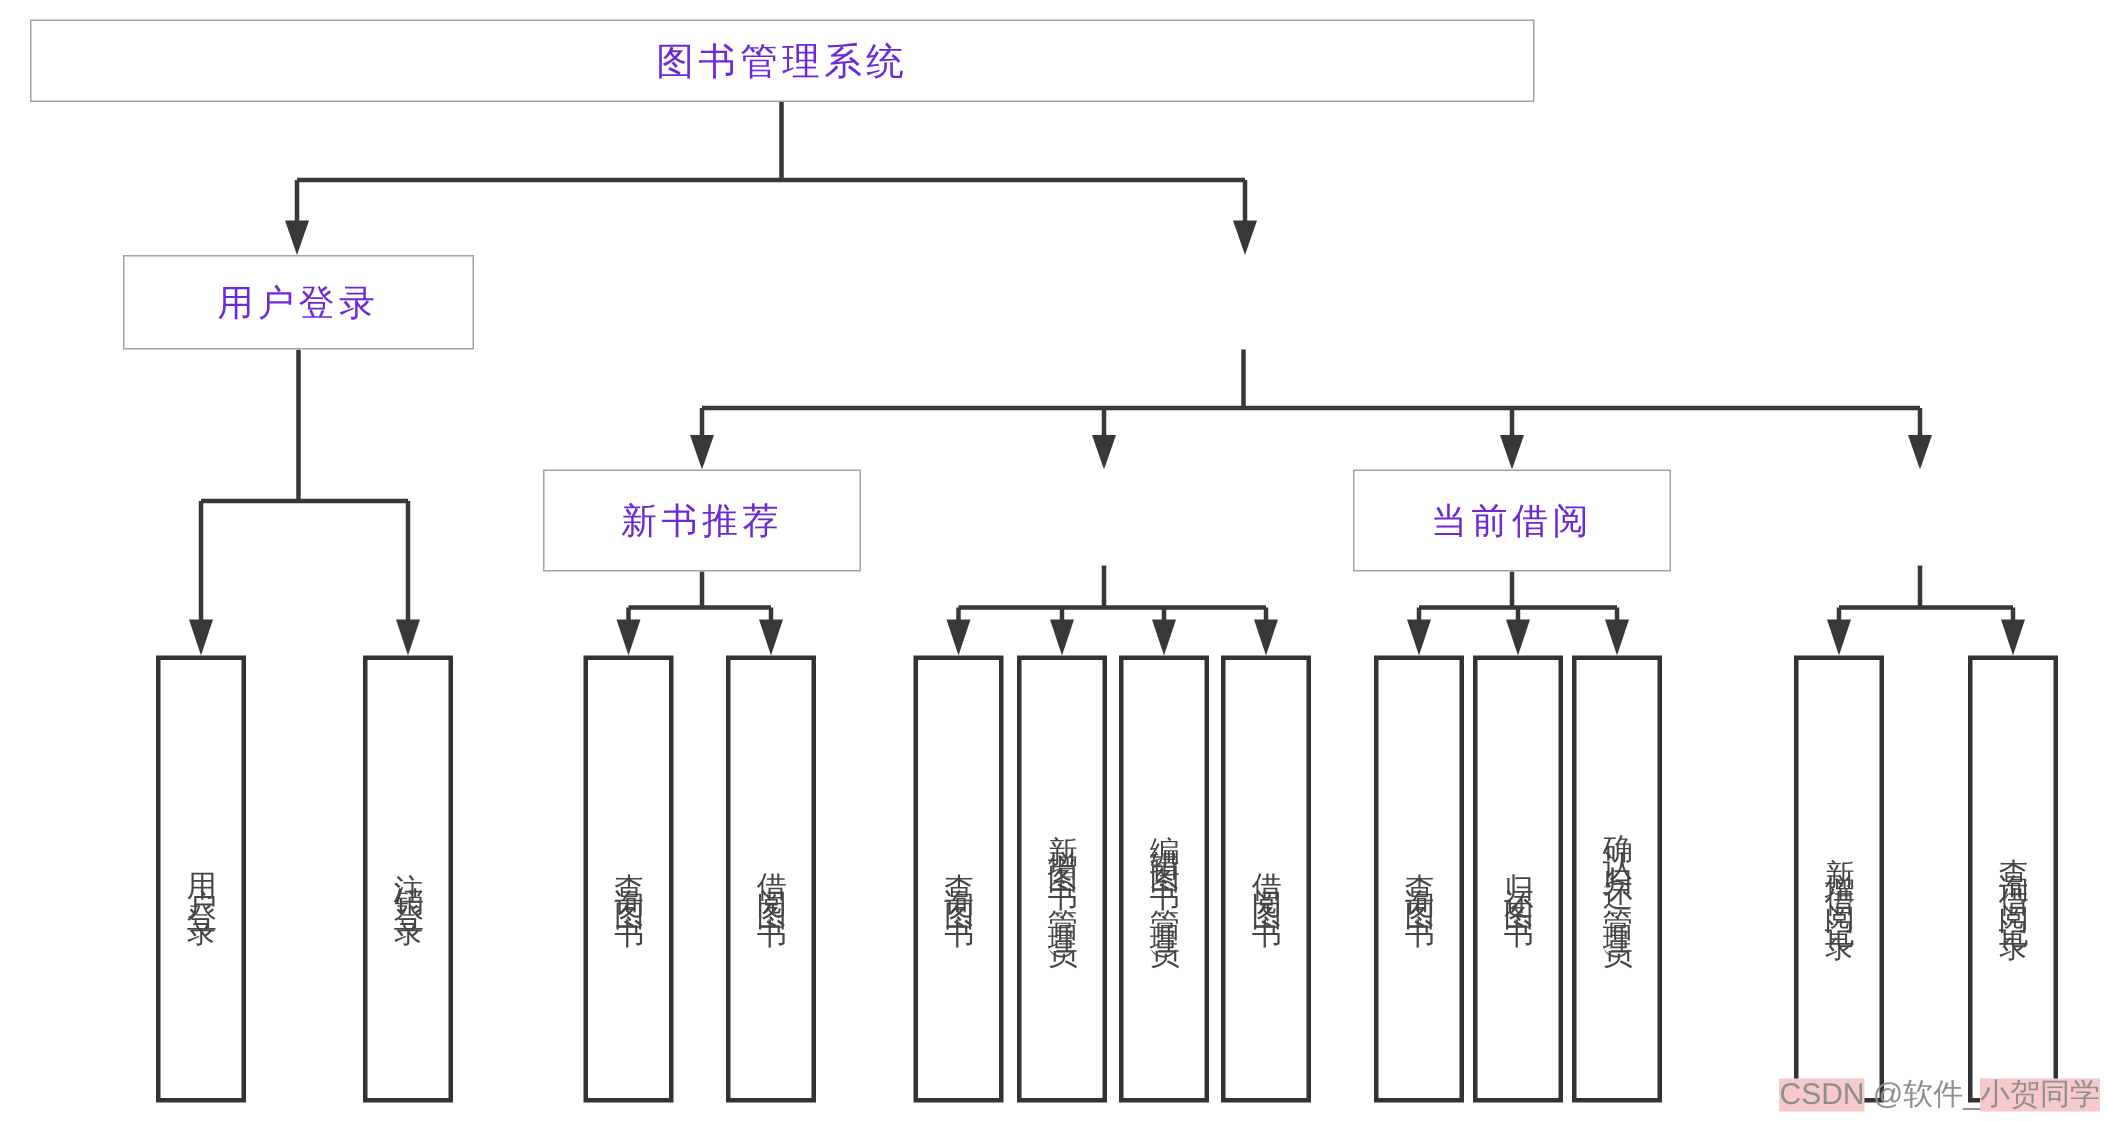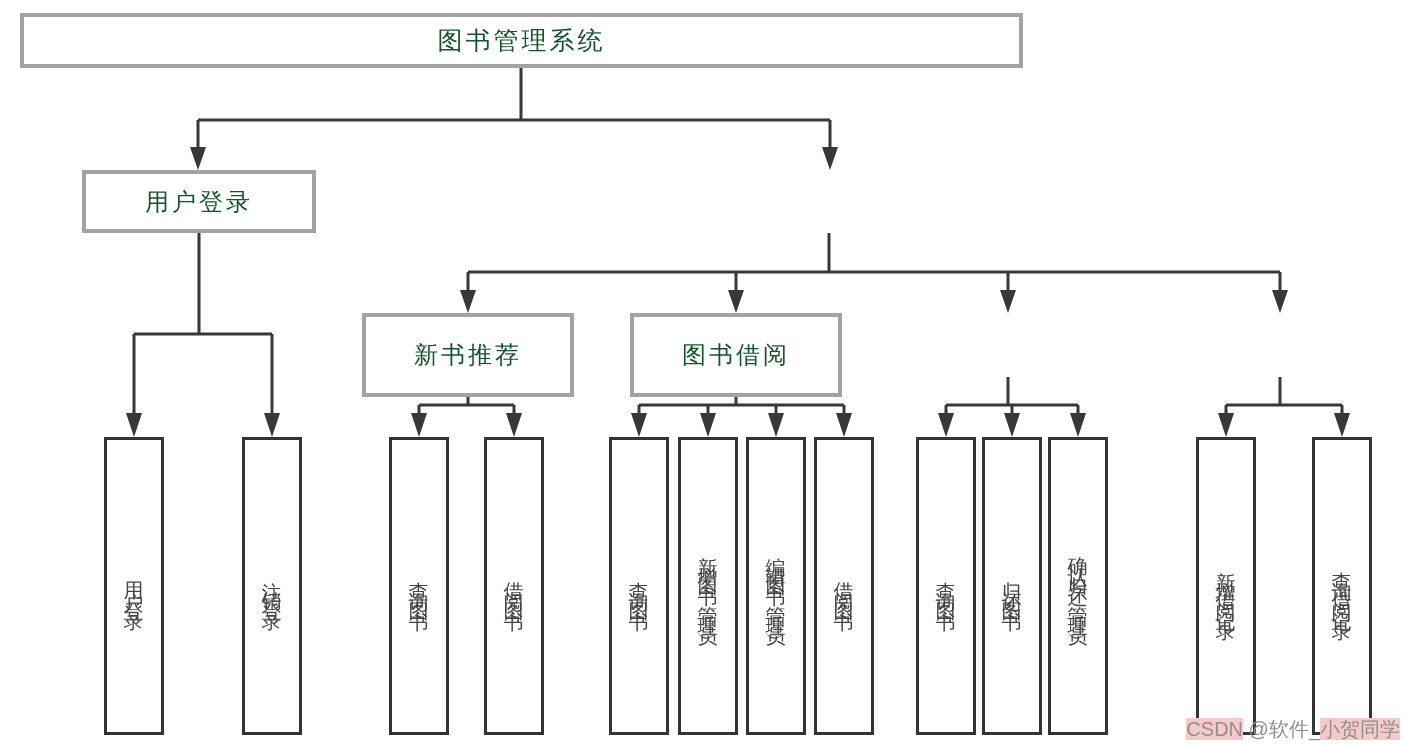--- a/index.html
+++ b/index.html
@@ -14,42 +14,42 @@
   #wires {
     position: absolute;
     left: 0; top: 0;
     width: 1405px; height: 747px;
     z-index: 1;
   }
   .node {
     position: absolute;
     box-sizing: border-box;
     background: #ffffff;
-    border: 4px solid #a3a3a3;
+    border: 1px solid #a3a3a3;
     display: flex;
     align-items: center;
     justify-content: center;
-    color: #14532d;
+    color: #6d28d9;
     z-index: 2;
     font-family: Liberation Serif, serif;
   }
   .root {
     left: 20px; top: 13px;
     width: 1003px; height: 55px;
     font-size: 25px;
     letter-spacing: 3px;
   }
   .branch {
     width: 234px; height: 63px;
     top: 170px;
     font-size: 24px;
     letter-spacing: 3px;
   }
   .section {
-    width: 212px; height: 84px;
+    width: 212px; height: 68px;
     top: 313px;
     font-size: 24px;
     letter-spacing: 3px;
   }
   .leaf {
     position: absolute;
     box-sizing: border-box;
     top: 437px;
     width: 60px; height: 298px;
     background: #ffffff;
@@ -129,21 +129,21 @@
       <polygon points="1218,413 1234,413 1226,437"></polygon>
       <polygon points="1334,413 1350,413 1342,437"></polygon>
     </g>
   </svg>
 
   <div class="node root">图书管理系统</div>
 
   <div class="node branch" style="left:82px">用户登录</div>
 
   <div class="node section" style="left:362px">新书推荐</div>
-  <div class="node section" style="left:630px">图书借阅</div>
+  <div class="node section" style="left:902px">当前借阅</div>
 
   <div class="leaf" style="left:104px">
     <span>用户登录</span>
   </div>
   <div class="leaf" style="left:242px">
     <span>注销登录</span>
   </div>
 
   <div class="leaf" style="left:389px">
     <span>查询图书</span>

